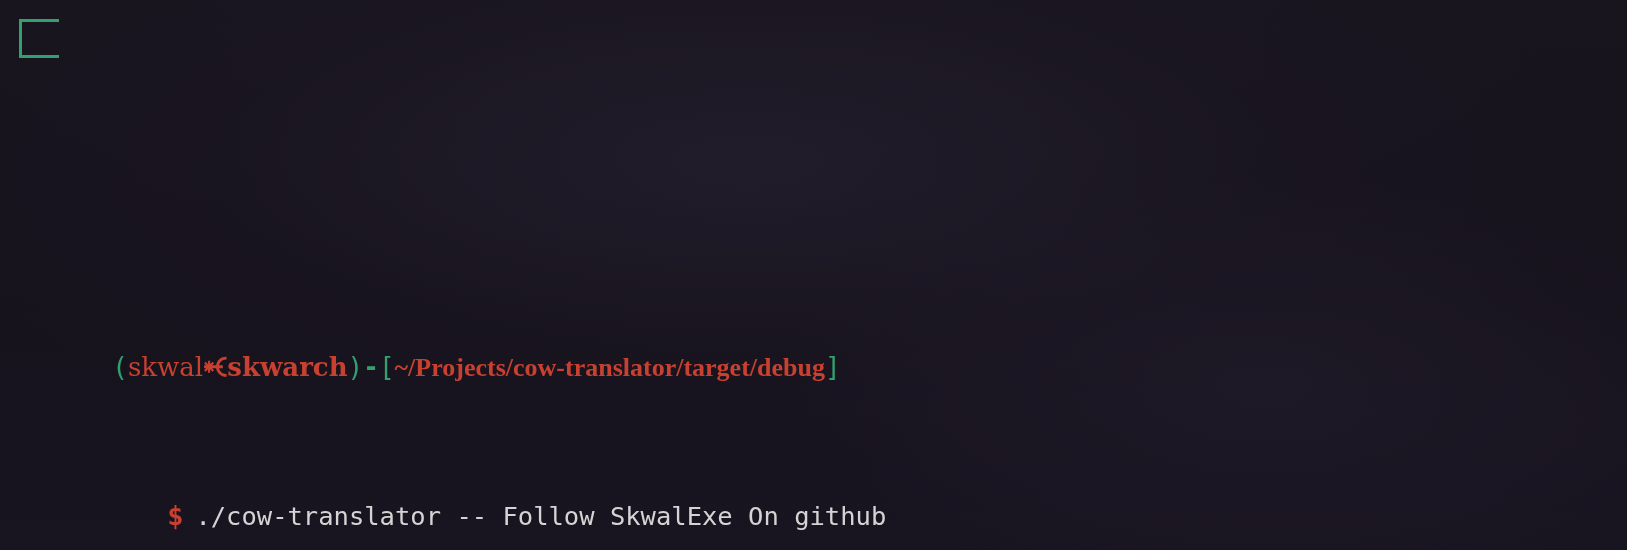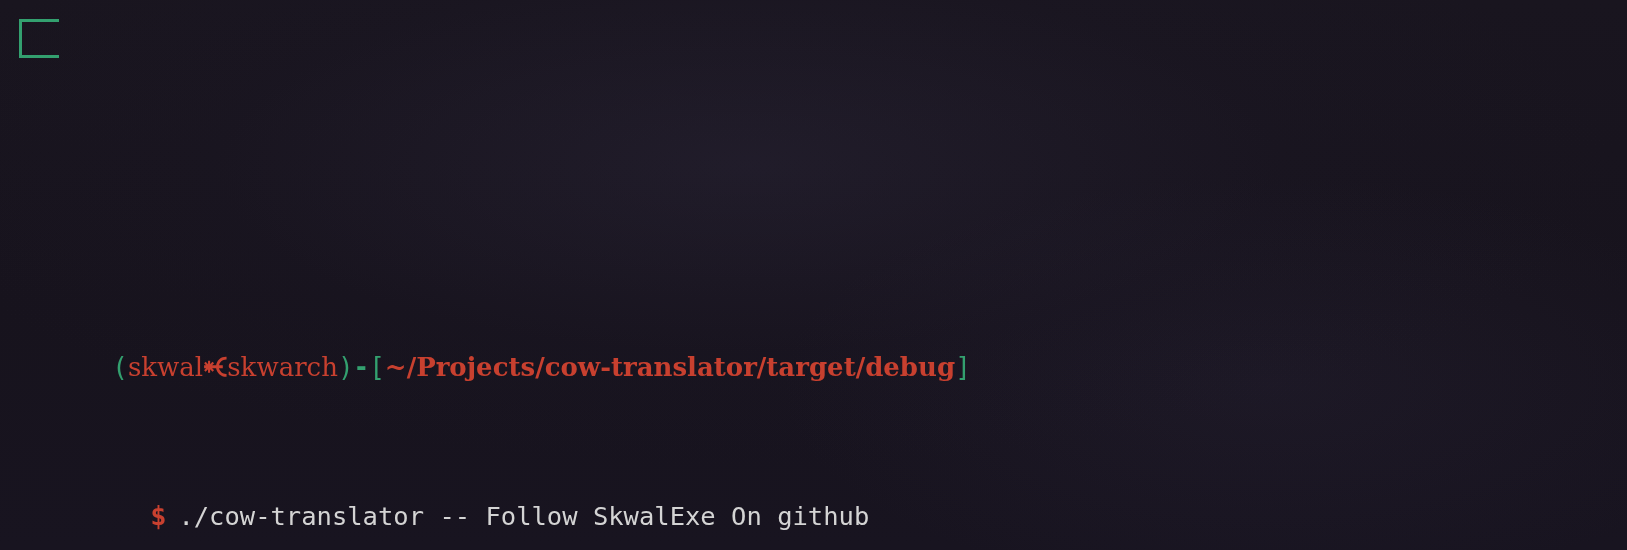--- a/index.html
+++ b/index.html
@@ -34,43 +34,43 @@
   .promptline {
     position: relative;
     padding-left: 18px;
     height: 37px;
     font-family: "DejaVu Serif", "Liberation Serif", serif;
     font-weight: bold;
     font-size: 26px;
   }
   .cmdline {
     position: relative;
-    padding-left: 18px;
+    padding-left: 35px;
     height: 37px;
     font-size: 25.5px;
   }
   
   .corner {
     position: absolute;
     left: 19px;
     top: 19px;
     width: 40px;
     height: 39px;
     border-left: 3px solid #33a06f;
     border-top: 3px solid #33a06f;
     border-bottom: 3px solid #33a06f;
     box-sizing: border-box;
   }
   .paren { color: #33a06f; font-family: "DejaVu Sans Mono","Liberation Mono",monospace; font-weight: normal; }
   .user  { color: #c8402f; font-weight: normal; }
   .hostsep { color: #c8402f; font-weight: bold; }
-  .host  { color: #c8402f; font-weight: normal; }
+  .host  { color: #c8402f; font-weight: bold; }
   .dash  { color: #33a06f; font-family: "DejaVu Sans Mono","Liberation Mono",monospace; }
   .brk   { color: #33a06f; font-family: "DejaVu Sans Mono","Liberation Mono",monospace; font-weight: normal;}
-  .path  { color: #c8402f; font-weight: bold; }
+  .path  { color: #c8402f; font-weight: bold; font-family: Liberation Serif, serif; }
   .dollar { color: #c8402f; font-weight: bold; font-size: 27px; font-family: "DejaVu Sans Mono","Liberation Mono",monospace;}
   .cmdtext { color: #d4d4d4; }
 </style>
 </head>
 <body>
 
 <div id="terminal">
 
   
   <div class="block">

